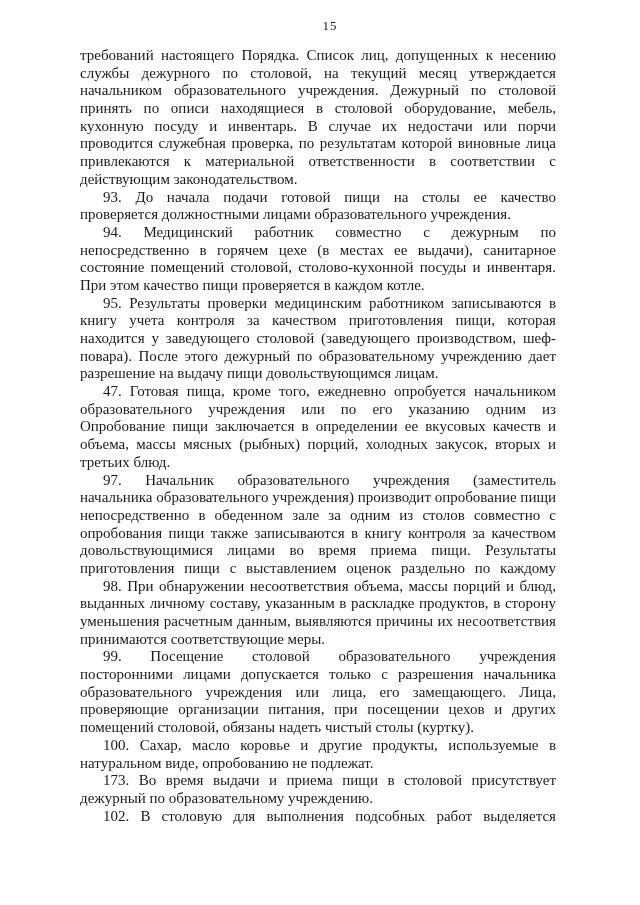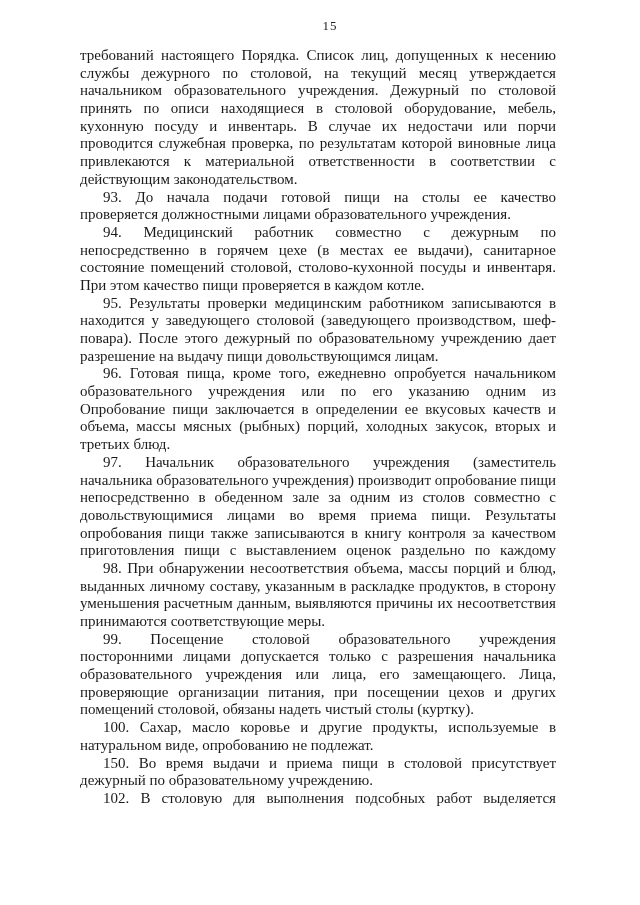--- a/index.html
+++ b/index.html
@@ -64,42 +64,43 @@
       <div class="line">проводится служебная проверка, по результатам которой виновные лица</div>
       <div class="line">привлекаются к материальной ответственности в соответствии с</div>
       <div class="line lastline">действующим законодательством.</div>
       <div class="line indent">93. До начала подачи готовой пищи на столы ее качество</div>
       <div class="line lastline">проверяется должностными лицами образовательного учреждения.</div>
       <div class="line indent">94. Медицинский работник совместно с дежурным по</div>
       <div class="line">непосредственно в горячем цехе (в местах ее выдачи), санитарное</div>
       <div class="line">состояние помещений столовой, столово-кухонной посуды и инвентаря.</div>
       <div class="line lastline">При этом качество пищи проверяется в каждом котле.</div>
       <div class="line indent">95. Результаты проверки медицинским работником записываются в</div>
+      <div class="line">книгу учета контроля за качеством приготовления пищи, которая</div>
       <div class="line">находится у заведующего столовой (заведующего производством, шеф-</div>
       <div class="line">повара). После этого дежурный по образовательному учреждению дает</div>
       <div class="line lastline">разрешение на выдачу пищи довольствующимся лицам.</div>
-      <div class="line indent">96. Готовая пища, кроме того, ежедневно опробуется начальником</div>
+      <div class="line indent">47. Готовая пища, кроме того, ежедневно опробуется начальником</div>
       <div class="line">образовательного учреждения или по его указанию одним из заместителей.</div>
       <div class="line">Опробование пищи заключается в определении ее вкусовых качеств и</div>
       <div class="line">объема, массы мясных (рыбных) порций, холодных закусок, вторых и</div>
       <div class="line lastline">третьих блюд.</div>
       <div class="line indent">97. Начальник образовательного учреждения (заместитель</div>
       <div class="line">начальника образовательного учреждения) производит опробование пищи</div>
       <div class="line">непосредственно в обеденном зале за одним из столов совместно с</div>
+      <div class="line">опробования пищи также записываются в книгу контроля за качеством</div>
       <div class="line">довольствующимися лицами во время приема пищи. Результаты</div>
-      <div class="line">опробования пищи также записываются в книгу контроля за качеством</div>
       <div class="line lastline">приготовления пищи с выставлением оценок раздельно по каждому блюду.</div>
       <div class="line indent">98. При обнаружении несоответствия объема, массы порций и блюд,</div>
       <div class="line">выданных личному составу, указанным в раскладке продуктов, в сторону</div>
       <div class="line">уменьшения расчетным данным, выявляются причины их несоответствия и</div>
       <div class="line lastline">принимаются соответствующие меры.</div>
       <div class="line indent">99. Посещение столовой образовательного учреждения</div>
       <div class="line">посторонними лицами допускается только с разрешения начальника</div>
       <div class="line">образовательного учреждения или лица, его замещающего. Лица,</div>
       <div class="line">проверяющие организации питания, при посещении цехов и других</div>
       <div class="line lastline">помещений столовой, обязаны надеть чистый столы (куртку).</div>
       <div class="line indent">100. Сахар, масло коровье и другие продукты, используемые в</div>
       <div class="line lastline">натуральном виде, опробованию не подлежат.</div>
-      <div class="line indent">150. Во время выдачи и приема пищи в столовой присутствует</div>
+      <div class="line indent">173. Во время выдачи и приема пищи в столовой присутствует</div>
       <div class="line lastline">дежурный по образовательному учреждению.</div>
       <div class="line indent">102. В столовую для выполнения подсобных работ выделяется</div>
     </div>
 </div>
 
 </body></html>

